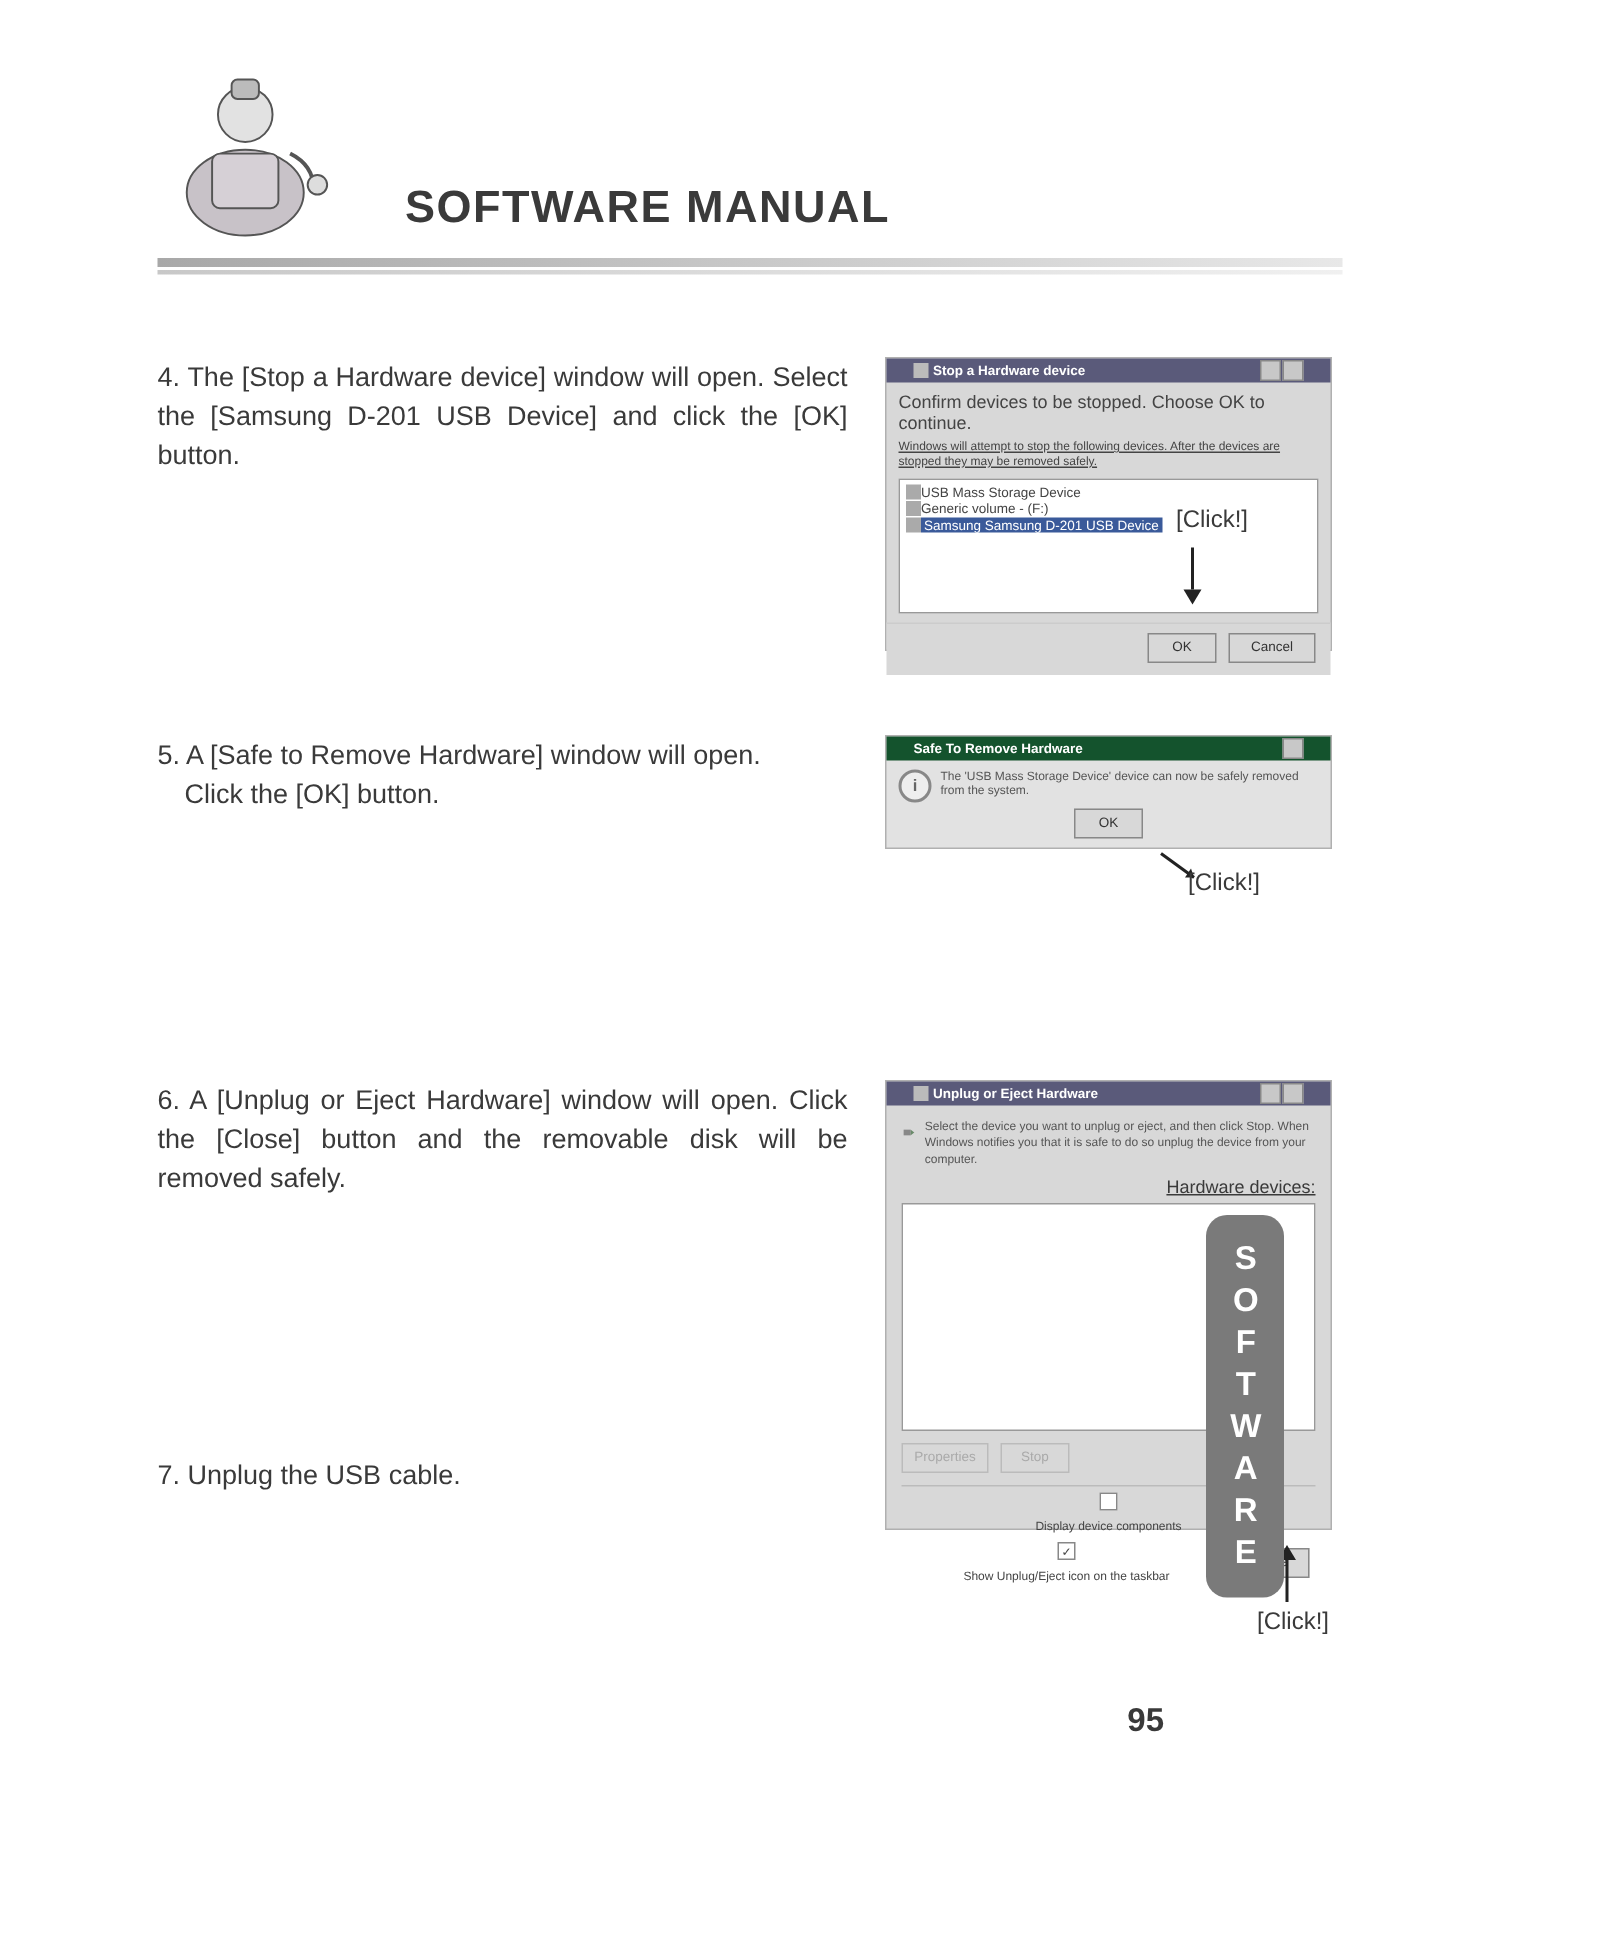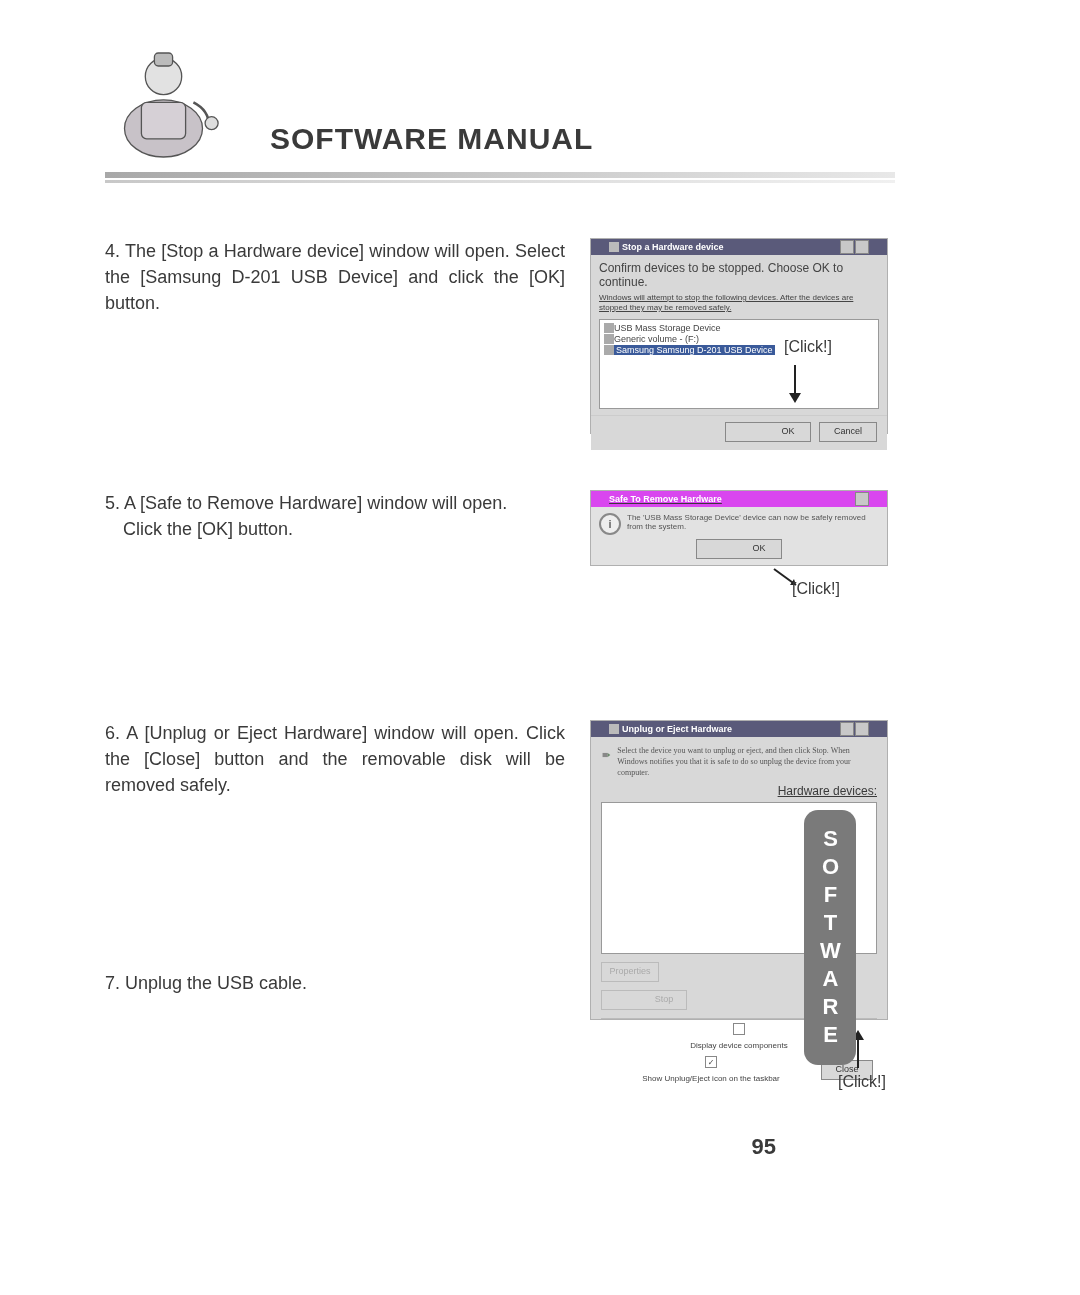--- a/index.html
+++ b/index.html
@@ -120,55 +120,54 @@
   }
   .win-btn {
     width:56px; height:18px;
     background:#d8d8d8;
     border:1px solid #888;
     font-size:9px;
     text-align:center;
     line-height:16px;
     color:#333;
   }
-  .win-btn.small { width:44px;padding-left:40px; }
+  .win-btn.small { width:44px; }
   .win-btn.dis { color:#aaa; border-color:#bbb; }
 
   
-  .shot2 .titlebar { background:#d946ef;text-decoration:underline; }
+  .shot2 .titlebar { background:#14532d; }
   .shot2 .body2 {
     display:flex; align-items:flex-start; gap:6px;
     padding:6px 8px 2px 8px;
   }
   .info-icon {
     width:18px; height:18px; border-radius:50%;
     border:2px solid #888; background:#eee;
     display:flex; align-items:center; justify-content:center;
     font-size:11px; color:#666; font-weight:bold;
   }
   .body2-text { font-size:8px; color:#555; flex:1; }
   .ok-row2 { display:flex; justify-content:center; padding:2px 0 6px 0; }
 
   
   .shot3 .desc-row {
     display:flex; gap:6px; padding:8px 10px 4px 10px; align-items:flex-start;
   }
   .leaf-icon { width:20px; height:20px; }
-  .desc-text { font-size:8px; color:#555; line-height:11px;font-family:Liberation Serif, serif; }
+  .desc-text { font-size:8px; color:#555; line-height:11px; }
   .hw-label { font-size:12px; padding:2px 10px 2px 10px; text-decoration:underline;text-align:right; }
   .hw-list {
     margin: 2px 10px 0 10px;
     background:#fff;
     border:1px solid #999;
     height: 150px;
   }
   .btn-row3 {
     display:flex; justify-content:flex-start; gap:8px;
     padding: 8px 10px 6px 10px;
-    flex-direction: column;
   }
   .chk-row { display:flex; align-items:center; gap:6px; padding:2px 10px; font-size:8px; color:#444;flex-direction:column; }
   .chk { width:10px; height:10px; border:1px solid #888; background:#fff; display:flex; align-items:center; justify-content:center; font-size:8px; }
   .close-row { display:flex; justify-content:flex-end; padding:4px 14px 8px 10px; align-items:center; }
 
   
   .annotation {
     position:absolute;
     font-size:16px;
     color:#3a3a3a;

